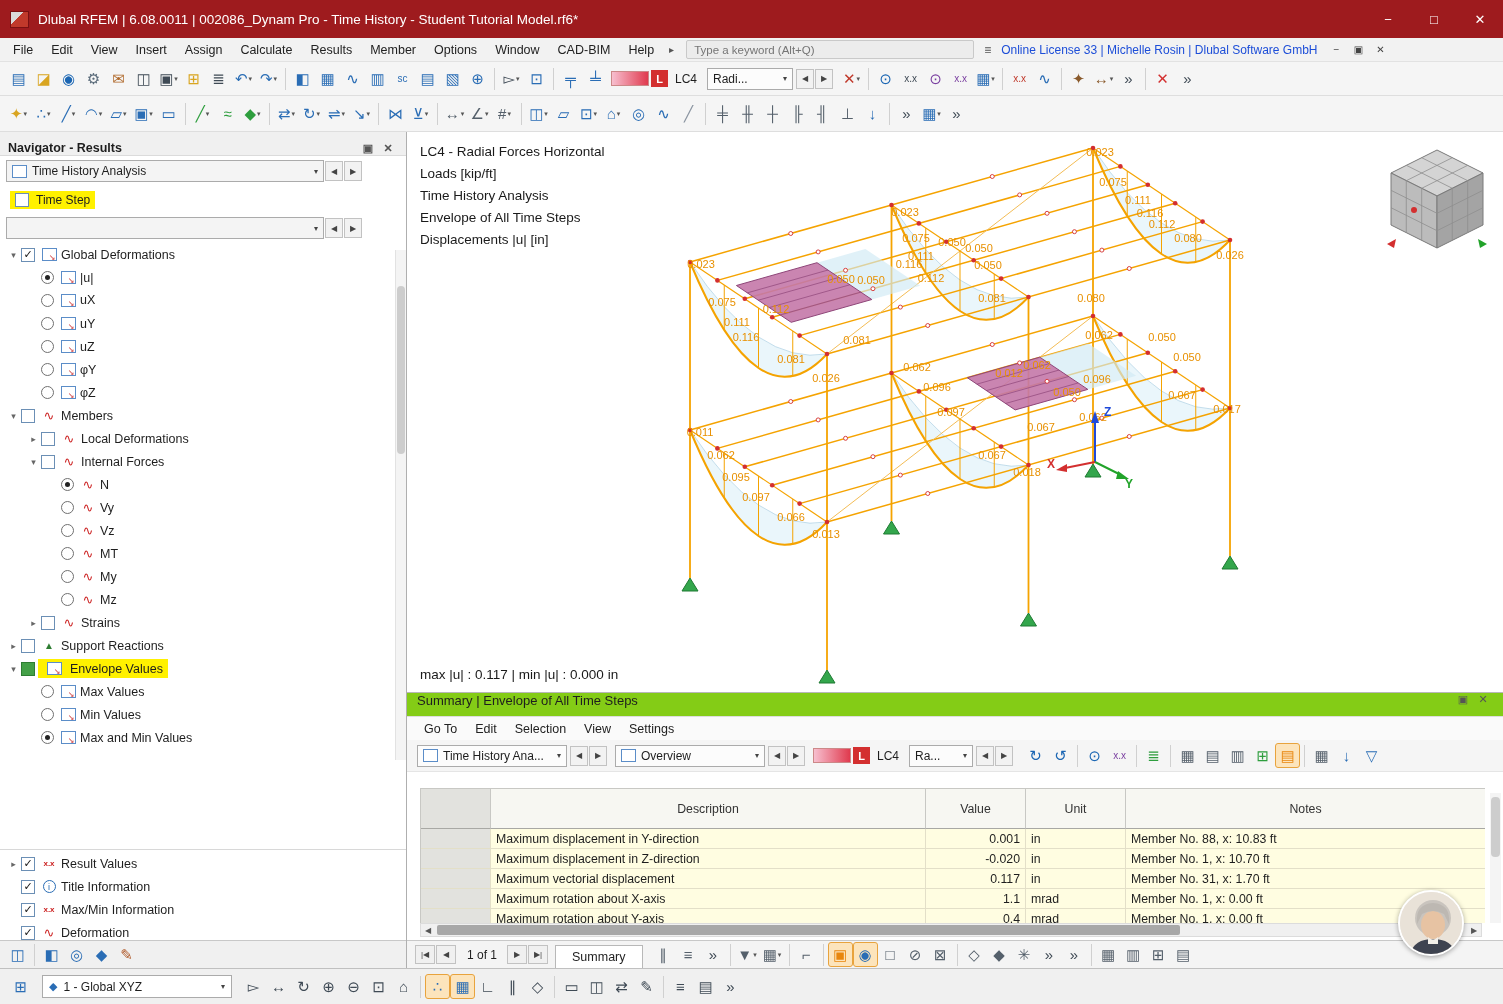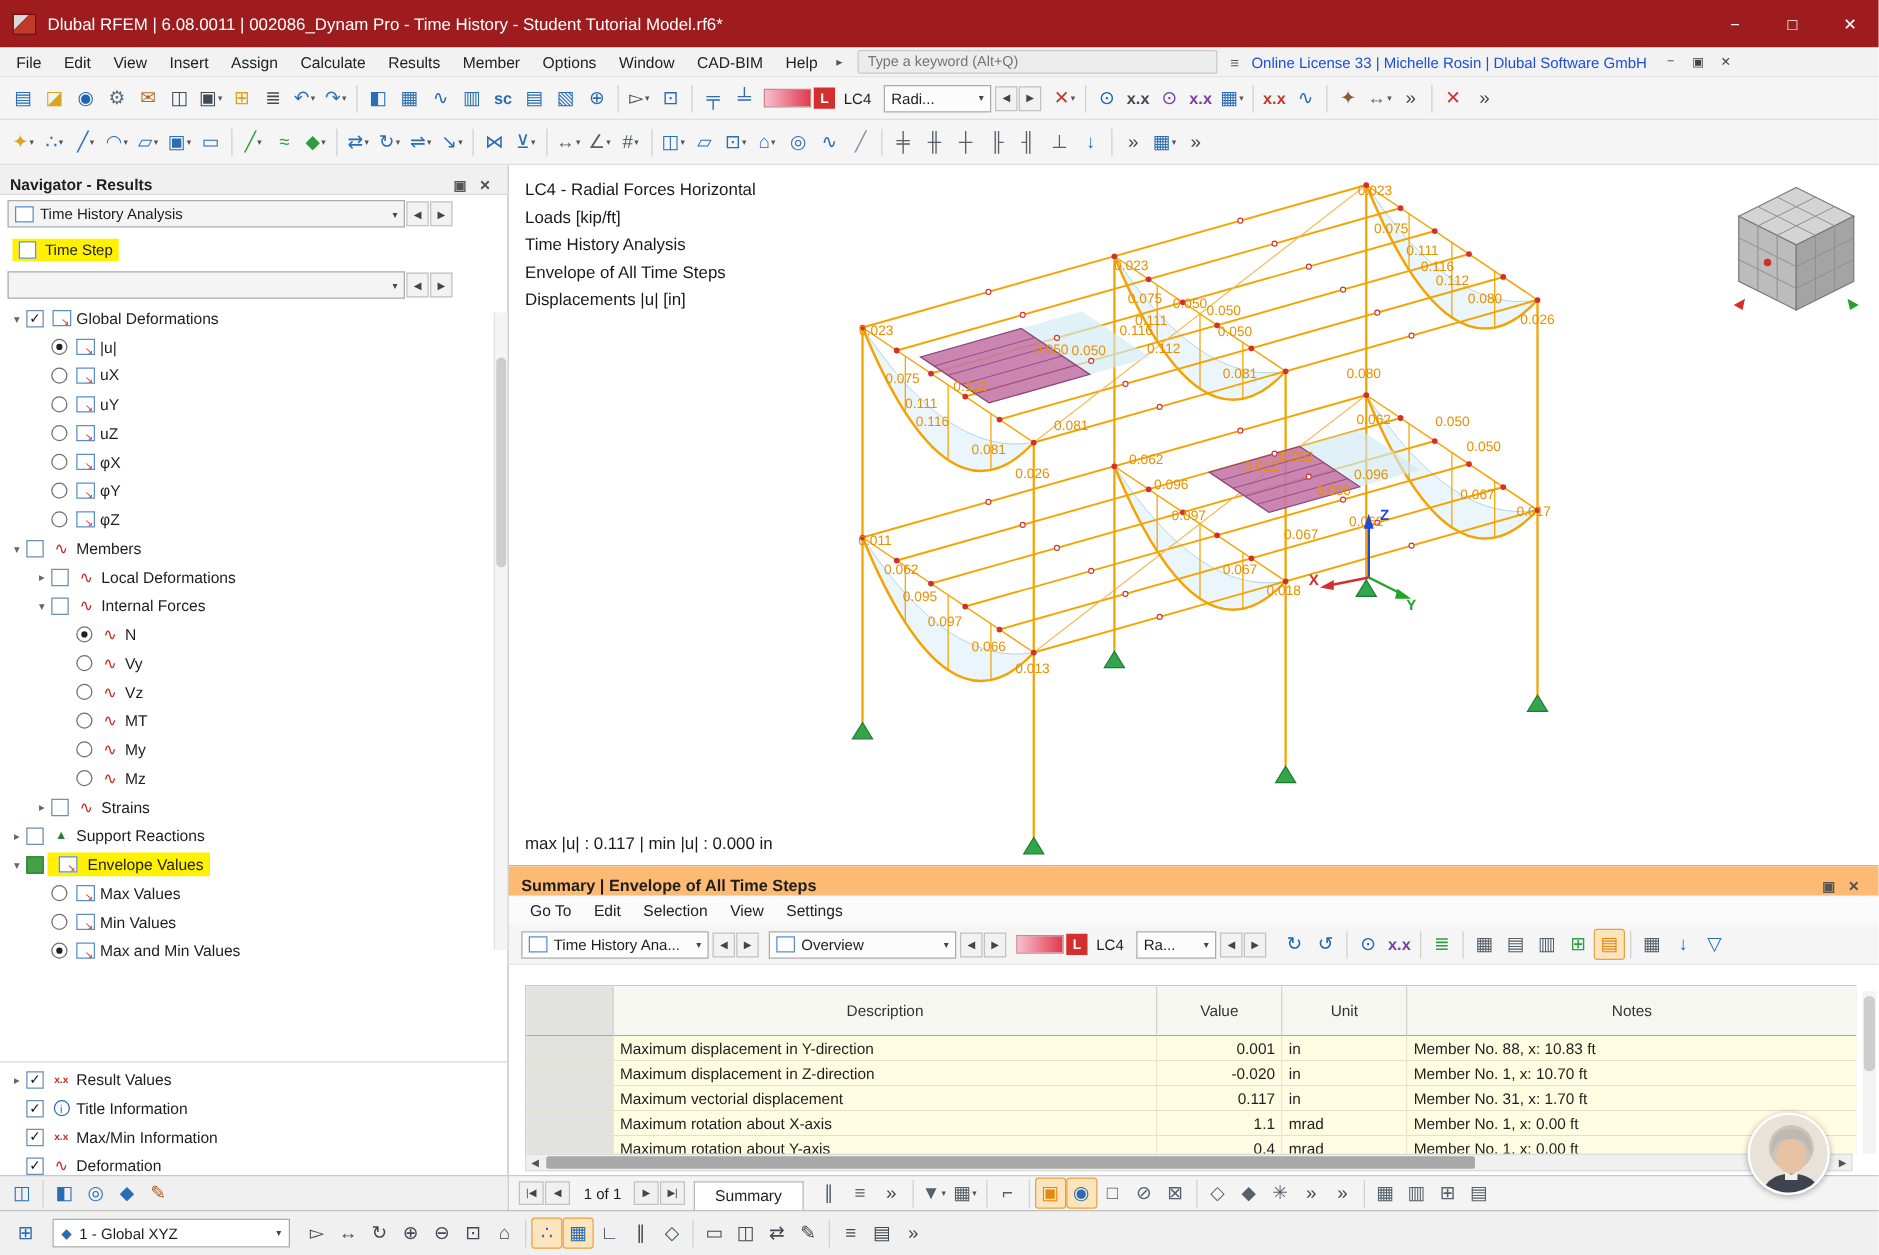--- a/index.html
+++ b/index.html
@@ -20,21 +20,21 @@
   #search-opts{color:#555;font-size:12px;margin-right:10px}
   #license{font-size:12px;color:#1d4ed8;margin-right:8px}
   .mini-winbtn{width:22px;height:20px;display:flex;align-items:center;justify-content:center;color:#444;font-size:10px}
 
   
   .toolbar{background:#F5F5F5;display:flex;align-items:center;padding-left:6px;border-bottom:1px solid #DEDEDE}
   #toolbar1{height:34px}
   #toolbar2{height:36px}
   .ticon{height:25px;min-width:25px;display:flex;align-items:center;justify-content:center;border-radius:3px;padding:0 1px}
   .ticon .g{font-size:15px;line-height:1}
-  .ticon .txtg{font-size:13px;font-weight:bold}
+  .ticon .txtg{font-size:10px;font-weight:normal}
   .ticon .ddm{font-size:7px;color:#555;margin-left:1px}
   .ticon.active{background:#FCE4BC;border:1px solid #E8A33D}
   .tsep{width:0;height:22px;border-left:1px solid #D0D0D0;margin:0 4px;display:inline-block}
   .mini-btn{width:18px;height:20px;border:1px solid #C2C2C2;background:#F2F2F2;display:flex;align-items:center;justify-content:center;font-size:8px;color:#444;margin-left:1px}
   .combo{height:22px;border:1px solid #ABABAB;background:#FCFCFC;display:flex;align-items:center;font-size:12px;padding:0 5px;gap:5px;margin:0 2px}
   .combo .dd{font-size:8px;color:#444;margin-left:auto}
   .lc-band{width:38px;height:15px;background:linear-gradient(90deg,#F7BFCF,#E03A4E);display:inline-block;border:1px solid #C88}
   .lc-chip{width:17px;height:17px;background:#D32F2F;color:#fff;font-size:11px;font-weight:bold;display:flex;align-items:center;justify-content:center;margin:0 2px}
   .lc-widget{display:flex;align-items:center;margin:0 3px}
   .lc-text{font-size:12px;padding:0 5px}
@@ -77,21 +77,21 @@
   #viewport{height:561px;position:relative;background:#fff;border-bottom:1px solid #B8B8B8;overflow:hidden}
   #vp-info{position:absolute;left:13px;top:9px;font-size:13.5px;line-height:22px;color:#1A1A1A;z-index:5}
   #vp-status{position:absolute;left:13px;bottom:10px;font-size:13.5px;color:#1A1A1A;z-index:5}
   #scene-svg{position:absolute;left:0;top:0;width:1096px;height:561px}
   .vlab{font-size:11px;fill:#E89000;text-anchor:middle}
   .axlab{font-size:12px;font-weight:bold}
   #nav-cube{position:absolute;right:14px;top:12px;width:104px;height:110px;z-index:6}
 
   
   #summary-panel{height:247px;background:#fff;display:flex;flex-direction:column;position:relative}
-  #sum-header{height:24px;background:#fdba74;border-bottom:1px solid #DDD;display:flex;align-items:flex-end;font-weight:bold;font-size:13px;padding:0 10px}
+  #sum-header{height:24px;background:#84cc16;border-bottom:1px solid #DDD;display:flex;align-items:flex-start;font-weight:normal;font-size:13px;padding:0 10px}
   #sum-header .spacer{flex:1}
   #sum-menu{height:23px;display:flex;align-items:center;padding-left:8px;font-size:12.5px;background:#FAFAFA}
   #sum-toolbar{height:32px;display:flex;align-items:center;padding-left:8px;background:#F5F5F5;border-bottom:1px solid #E5E5E5}
   #sum-table{display:grid;grid-template-columns:70px 435px 100px 100px 360px;margin:16px 0 0 13px;width:1065px;height:135px;overflow:hidden;border-top:1px solid #C8C8C4;border-left:1px solid #C8C8C4;font-size:12.3px}
   .th{height:40px;background:#F7F7F2;border-right:1px solid #C8C8C4;border-bottom:1px solid #A8A8A4;display:flex;align-items:center;justify-content:center;color:#333}
   .th.gut,.td.gut{background:#E2E2DE}
   .td{height:20px;background:#FFFDE1;border-right:1px solid #E3DFC8;border-bottom:1px solid #E3DFC8;display:flex;align-items:center;padding:0 5px;overflow:hidden;white-space:nowrap}
   .td.val{justify-content:flex-end}
   #sum-hscroll{position:absolute;left:13px;bottom:3px;width:1062px;height:14px;background:#F0F0F0;border:1px solid #DCDCDC;display:flex;align-items:center}
   #sum-hscroll .arr{width:14px;text-align:center;font-size:8px;color:#555}
@@ -503,30 +503,20 @@
           </span>
         </div>
         <div class="trow" style="padding-left: 26px;">
           <span class="chev"></span>
           <span class="rb"></span>
           <span style="display: inline-flex; align-items: center;">
             <span class="tree-icon">
               <span class="ic-win"></span>
             </span>
             <span>uZ</span>
-          </span>
-        </div>
-        <div class="trow" style="padding-left: 26px;">
-          <span class="chev"></span>
-          <span class="rb"></span>
-          <span style="display: inline-flex; align-items: center;">
-            <span class="tree-icon">
-              <span class="ic-win"></span>
-            </span>
-            <span>φX</span>
           </span>
         </div>
         <div class="trow" style="padding-left: 26px;">
           <span class="chev"></span>
           <span class="rb"></span>
           <span style="display: inline-flex; align-items: center;">
             <span class="tree-icon">
               <span class="ic-win"></span>
             </span>
             <span>φY</span>

